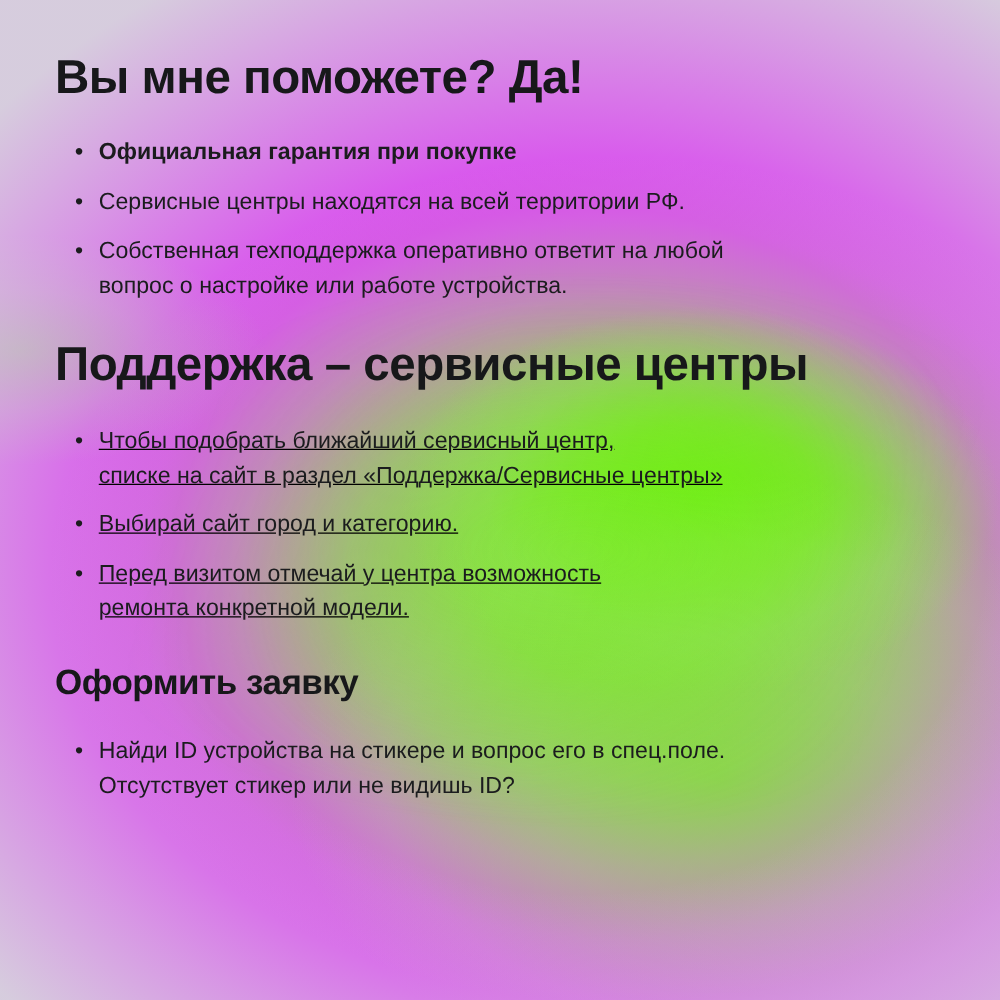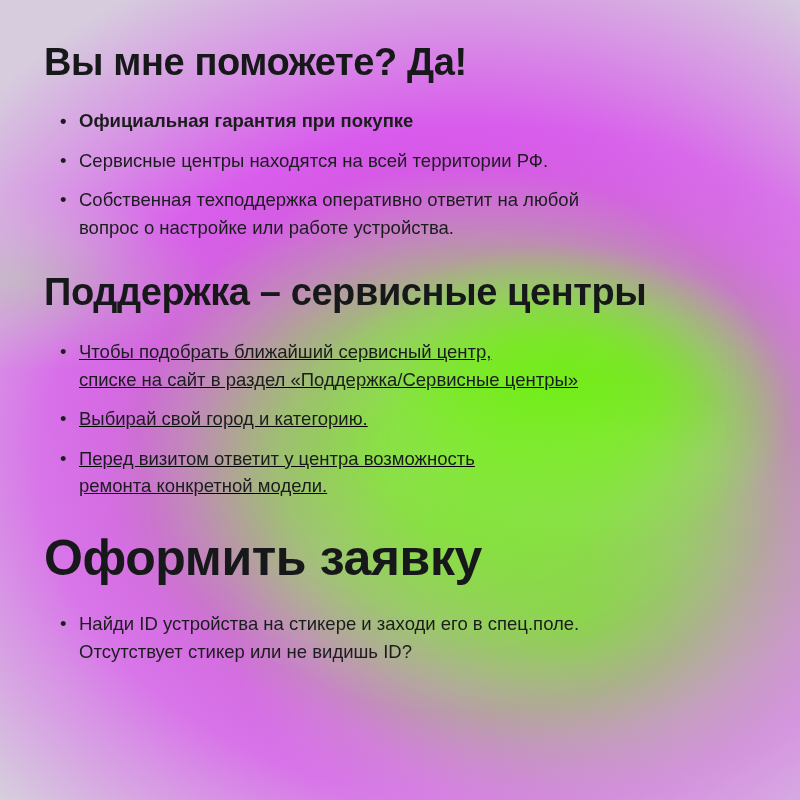--- a/index.html
+++ b/index.html
@@ -137,21 +137,21 @@
   .block-1 { position: absolute; top: 42px;  left: 44px; right: 44px; }
   .block-1 .section-title { font-size: 38px; }
   .block-1 ul.bullets { margin-top: 24px; }
 
   .block-2 { position: absolute; top: 272px; left: 44px; right: 30px; }
   .block-2 .section-title { font-size: 38px; }
   .block-2 ul.bullets { margin-top: 25px; text-decoration: underline; }
   .block-2 ul.bullets > li { margin-bottom: 0; }
 
   .block-3 { position: absolute; top: 531px; left: 44px; right: 44px; }
-  .block-3 .section-title { font-size: 50px; }
+  .block-3 .section-title { font-size: 28px; }
   .block-3 ul.bullets { margin-top: 25px; }
 </style>
 </head>
 <body>
 
 <div class="poster">
 
   <div class="bg-layer bg-wash-main"></div>
   <div class="bg-layer bg-wash-core"></div>
   <div class="bg-layer bg-wash-lower"></div>
@@ -180,34 +180,34 @@
 
     <section class="section block-2">
       <h2 class="section-title">Поддержка – сервисные центры</h2>
 
       <ul class="bullets">
         <li>
           <span>Чтобы подобрать ближайший сервисный центр,</span><br>
           <span>списке на сайт в раздел «Поддержка/Сервисные центры»</span>
         </li>
         <li>
-          <span>Выбирай свой город и категорию.</span>
-        </li>
-        <li>
-          <span>Перед визитом ответит у центра возможность</span><br>
+          <span>Выбирай сайт город и категорию.</span>
+        </li>
+        <li>
+          <span>Перед визитом отмечай у центра возможность</span><br>
           <span>ремонта конкретной модели.</span>
         </li>
       </ul>
     </section>
 
     <section class="section block-3">
       <h2 class="section-title">Оформить заявку</h2>
 
       <ul class="bullets">
         <li>
-          <span>Найди ID устройства на стикере и заходи его в спец.поле.</span><br>
+          <span>Найди ID устройства на стикере и вопрос его в спец.поле.</span><br>
           <span>Отсутствует стикер или не видишь ID?</span>
         </li>
       </ul>
     </section>
 
   </div>
 </div>
 
 </body></html>

